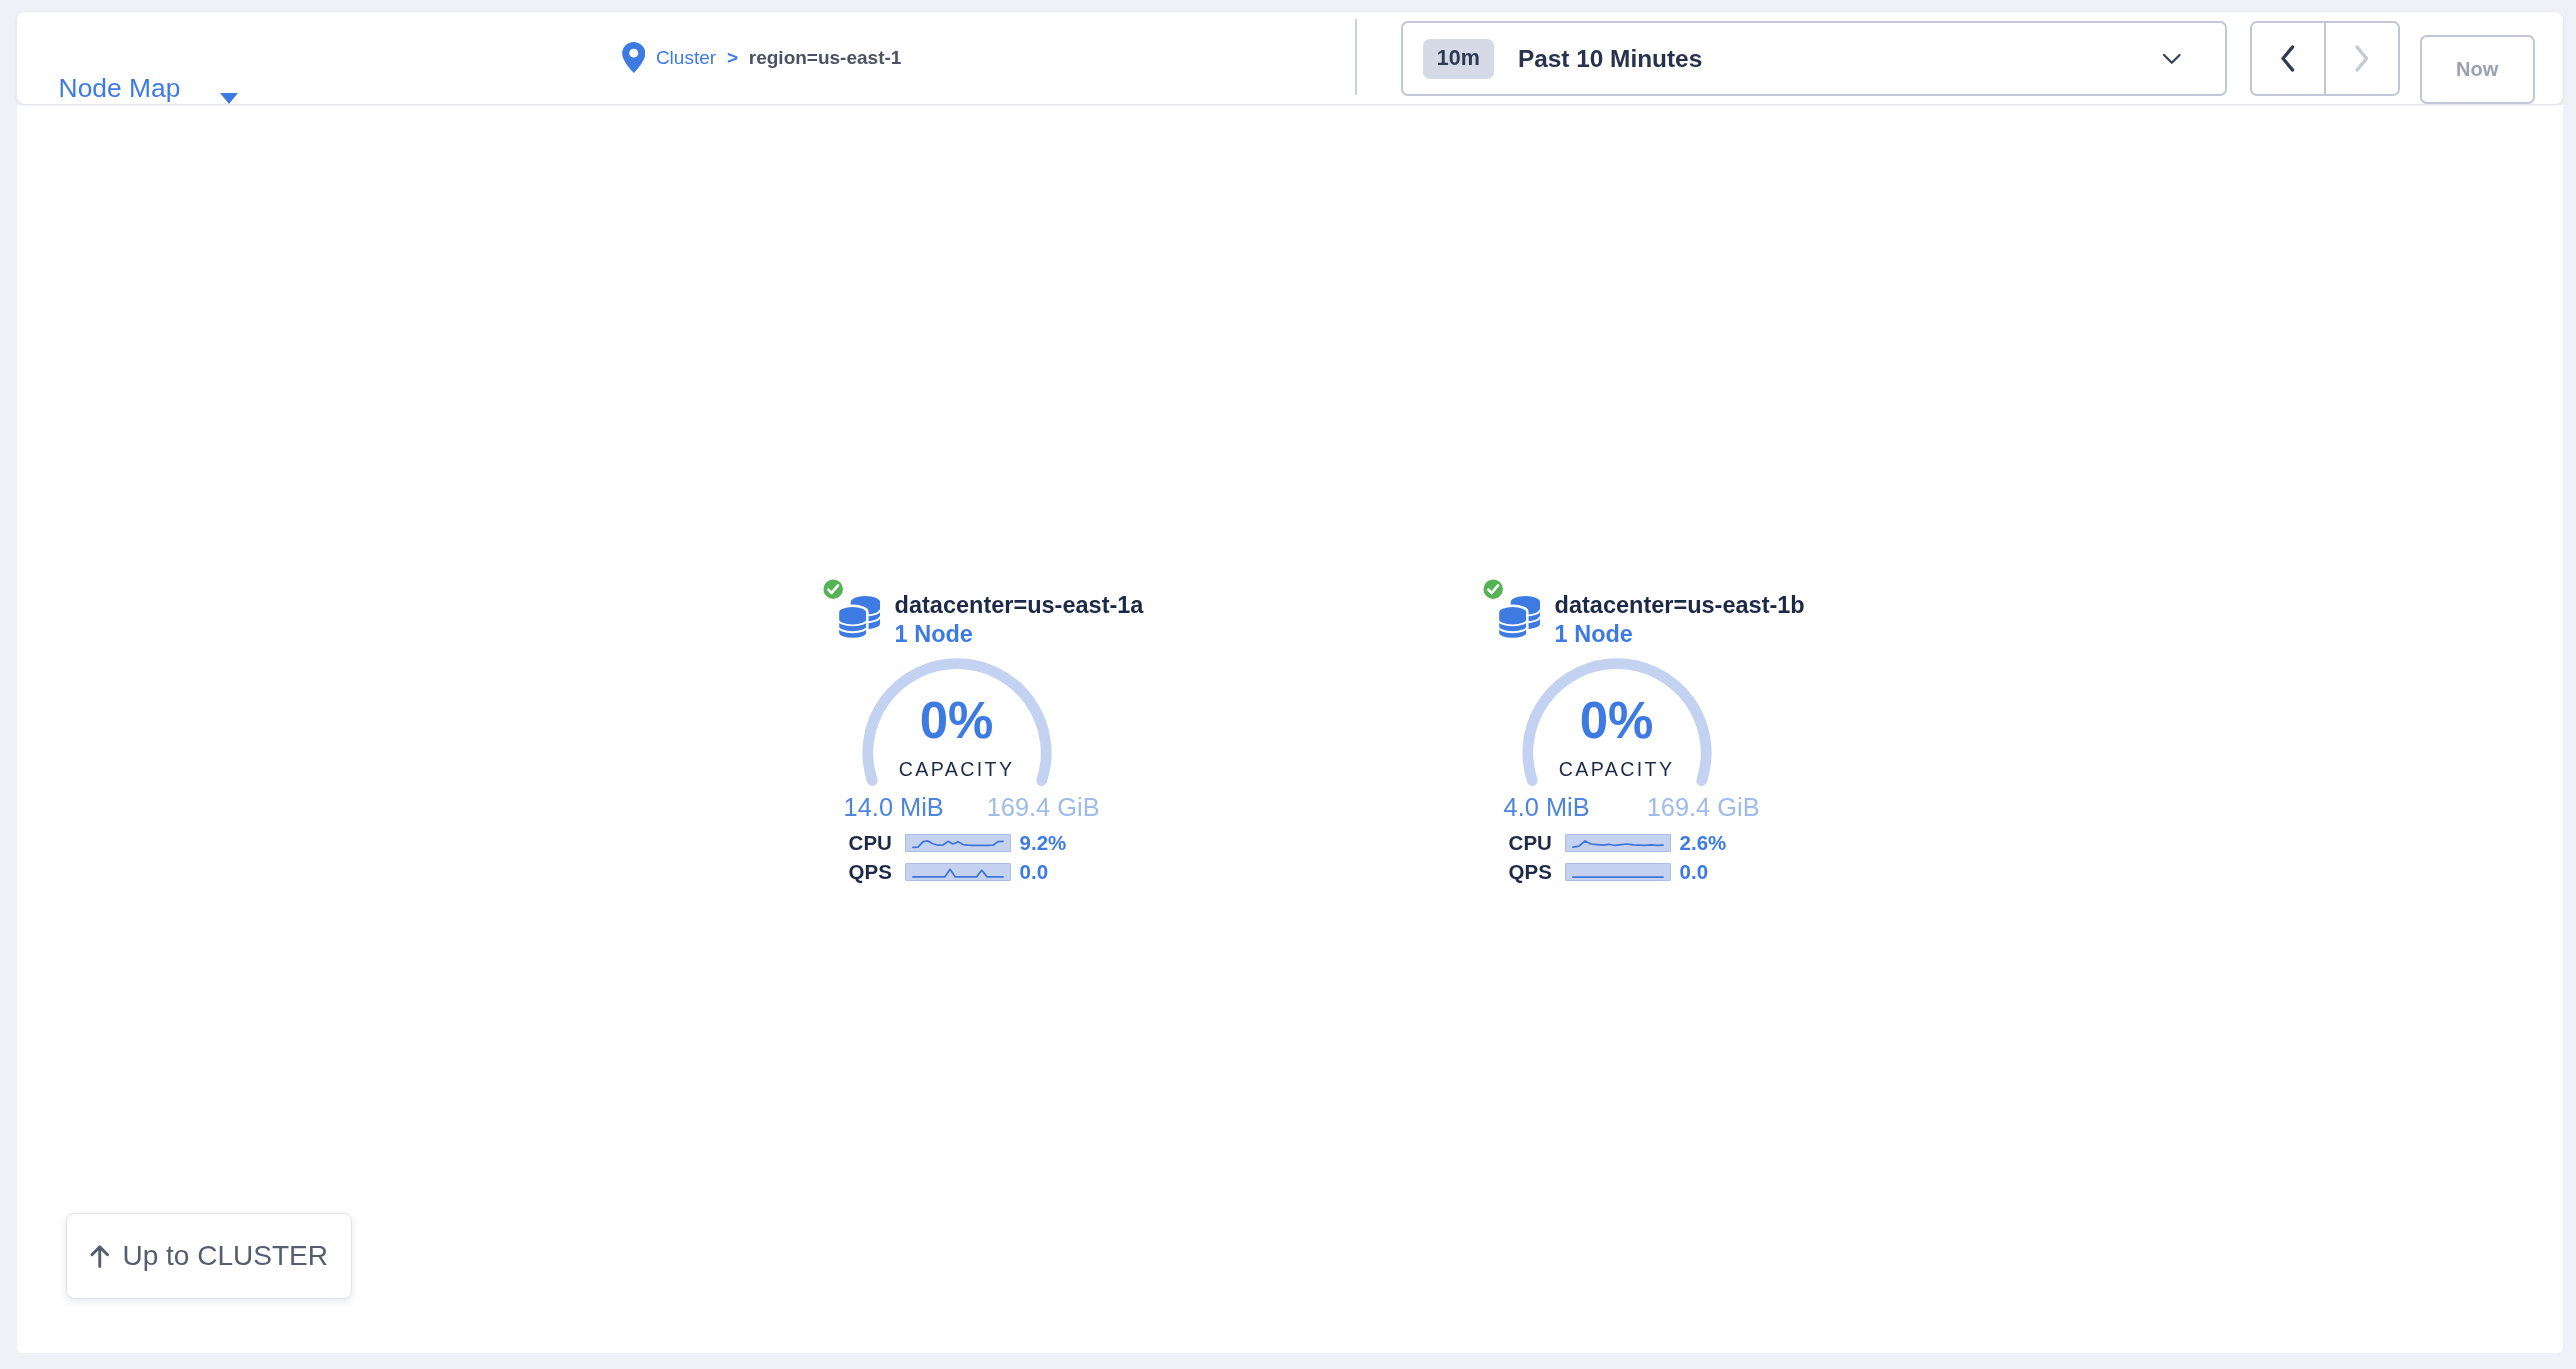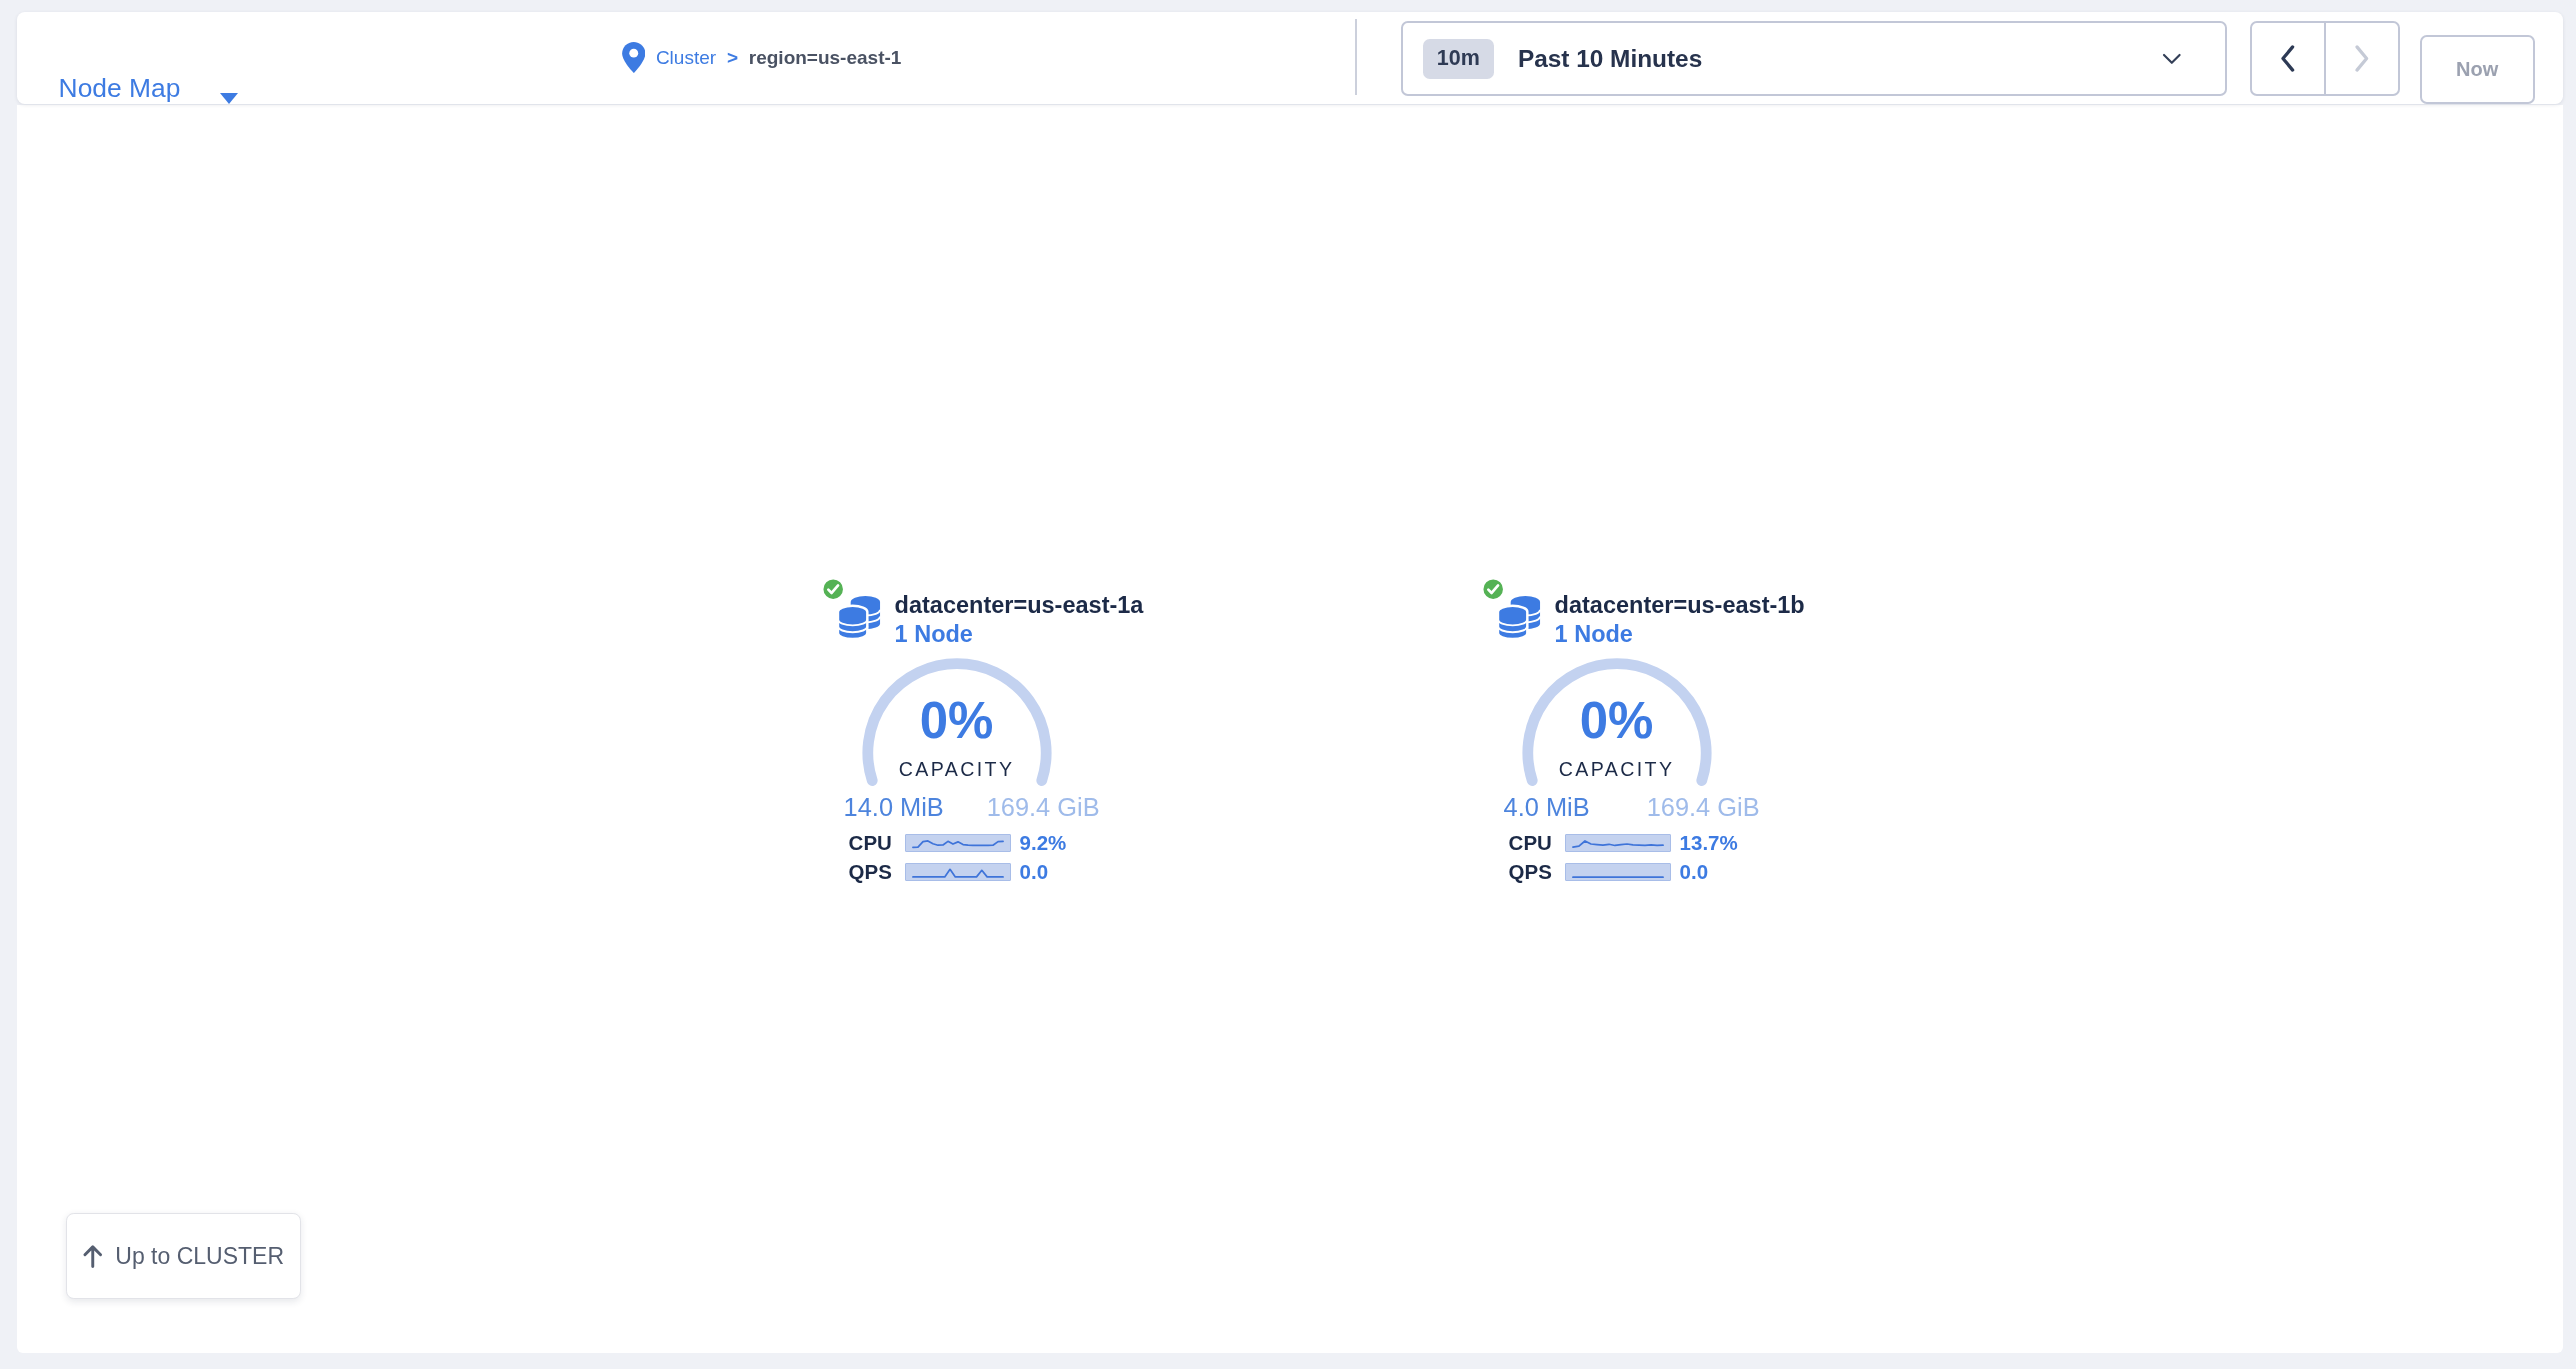--- a/index.html
+++ b/index.html
@@ -68,24 +68,24 @@
   .usage .used{color:var(--used)}
   .usage .total{color:var(--total)}
   .mrow{position:absolute;left:34px;height:19.6px;display:flex;align-items:center}
   .mrow.r1{top:261px}
   .mrow.r2{top:290px}
   .mlabel{width:56px;font-size:20.5px;font-weight:bold;color:var(--navy)}
   .spark{width:106px;height:17.6px;background:var(--spark-bg);border:1.5px solid var(--spark-border);border-radius:1px}
   .mvalue{margin-left:9px;font-size:20.5px;font-weight:bold;color:var(--accent)}
 
   
-  .up-btn{position:absolute;left:49px;top:1108px;width:235px;height:86px;background:#fff;
+  .up-btn{position:absolute;left:49px;top:1108px;width:286px;height:86px;background:#fff;
           border:1.5px solid #e2e3e8;border-radius:7.8px;box-shadow:0 2.9px 7.8px rgba(30,40,70,.10);
           display:flex;align-items:center;justify-content:center;gap:11.7px;cursor:pointer;
-          color:#555e70;font-size:23px;font-family:inherit}
+          color:#555e70;font-size:28px;font-family:inherit}
 </style>
 </head>
 <body>
 
 <div class="header">
 
   <div class="view-select">
     <span class="vlabel">Node Map</span>
     <span class="caret"></span>
   </div>
@@ -194,21 +194,21 @@
     <div class="capcaption">CAPACITY</div>
     <div class="usage">
       <span class="used">4.0 MiB</span>
       <span class="total">169.4 GiB</span>
     </div>
     <div class="mrow r1">
       <span class="mlabel">CPU</span>
       <svg class="spark" viewBox="0 0 108 18">
           <polyline points="2.0,13.9 8.9,12.9 15.9,6.9 22.8,10.4 29.7,11.0 36.7,11.8 43.6,10.7 50.5,12.1 57.5,11.2 64.4,10.4 71.3,11.5 78.3,11.8 85.2,12.1 92.1,11.5 99.1,12.1 106.0,11.8" fill="none" stroke="#3f74d9" stroke-width="2" stroke-linejoin="round" stroke-linecap="round"></polyline>
         </svg>
-      <span class="mvalue">13.7%</span>
+      <span class="mvalue">2.6%</span>
     </div>
     <div class="mrow r2">
       <span class="mlabel">QPS</span>
       <svg class="spark" viewBox="0 0 108 18">
           <polyline points="2.0,15.2 8.9,15.2 15.9,15.2 22.8,15.2 29.7,15.2 36.7,15.2 43.6,15.2 50.5,15.2 57.5,15.2 64.4,15.2 71.3,15.2 78.3,15.2 85.2,15.2 92.1,15.2 99.1,15.2 106.0,15.2" fill="none" stroke="#3f74d9" stroke-width="2" stroke-linejoin="round" stroke-linecap="round"></polyline>
         </svg>
       <span class="mvalue">0.0</span>
     </div>
   </div>
 

